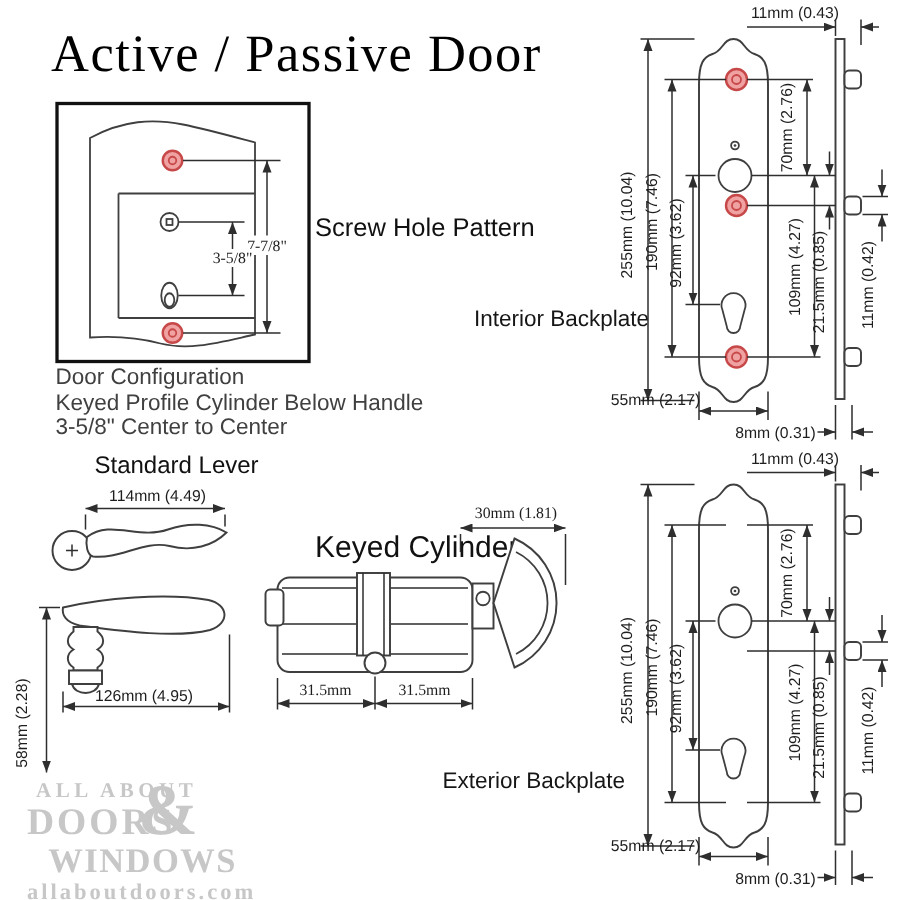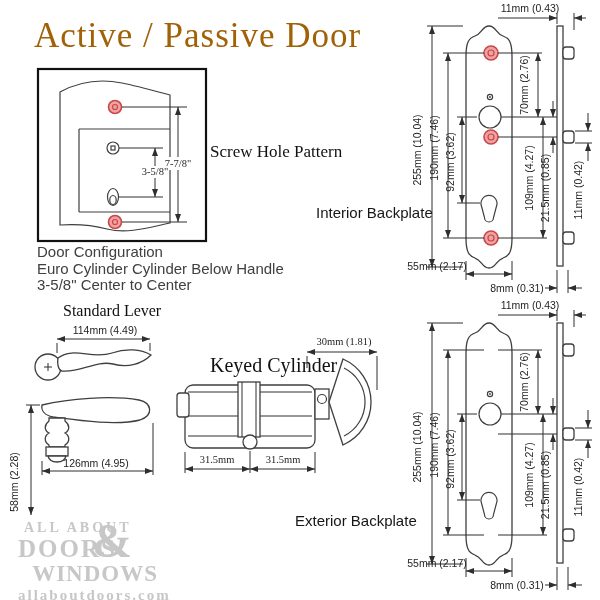--- a/index.html
+++ b/index.html
@@ -1,20 +1,20 @@
 <!DOCTYPE html>
 <html><head>
 <meta charset="utf-8">
 <style>
   html,body{margin:0;padding:0;background:#fff;}
   .stage{position:relative;width:600px;height:600px;background:#fff;overflow:hidden;
          font-family:"Liberation Sans",sans-serif;color:#1c1c1c;}
   .ab{position:absolute;}
-  .title{font-family:"Liberation Serif",serif;font-size:35px;letter-spacing:1px;color:#a16207;}
-  .serlab{font-family:Liberation Serif, serif;font-size:17px;color:#111;}
+  .title{font-family:"Liberation Serif",serif;font-size:35px;letter-spacing:1px;color:#000000;}
+  .serlab{font-family:Liberation Sans, sans-serif;font-size:17px;color:#111;}
   .sanslab{font-family:"Liberation Sans",sans-serif;font-size:15px;color:#161616;}
   .cfg{font-size:15px;line-height:16.5px;color:#404040;}
   .logo{font-family:"Liberation Serif",serif;color:#c7c7c7;font-weight:bold;line-height:1;}
   .logo .l1{font-size:14px;letter-spacing:3px;margin-left:6px;}
   .logo .l2{font-size:25px;letter-spacing:2px;margin-top:1px;}
   .logo .l3{font-size:23px;letter-spacing:1px;margin-top:1px;text-align:right;}
   .logo .url{font-size:15px;letter-spacing:2px;margin-top:3px;}
   .logo .amp{position:absolute;left:74px;top:-4px;font-size:48px;}
   svg{overflow:visible;}
   .ol{stroke:#3f3f3f;stroke-width:1.3;fill:#fff;}
@@ -77,21 +77,21 @@
     </g>
   </svg>
 
   
   <div class="ab serlab" style="left:210px;top:142px;">Screw Hole Pattern</div>
   <div class="ab sanslab" style="left:295px;top:512px;">Exterior Backplate</div>
   <div class="ab sanslab" style="left:316px;top:204px;">Interior Backplate</div>
 
   <div class="ab cfg" style="left:37px;top:244px;">
     <div>Door Configuration</div>
-    <div>Euro Cylinder Cylinder Below Handle</div>
+    <div>Keyed Profile Cylinder Below Handle</div>
     <div>3-5/8" Center to Center</div>
   </div>
 
   <div class="ab serlab" style="left:63px;top:302px;font-size:16px;">Standard Lever</div>
   <div class="ab serlab" style="left:210px;top:354px;font-size:20px;">Keyed Cylinder</div>
 
   
   <svg class="ab" style="left:8px;top:322px;" width="165" height="200" viewBox="0 0 165 200">
     <g>
       <text class="dim" x="97" y="12" text-anchor="middle">114mm (4.49)</text>

